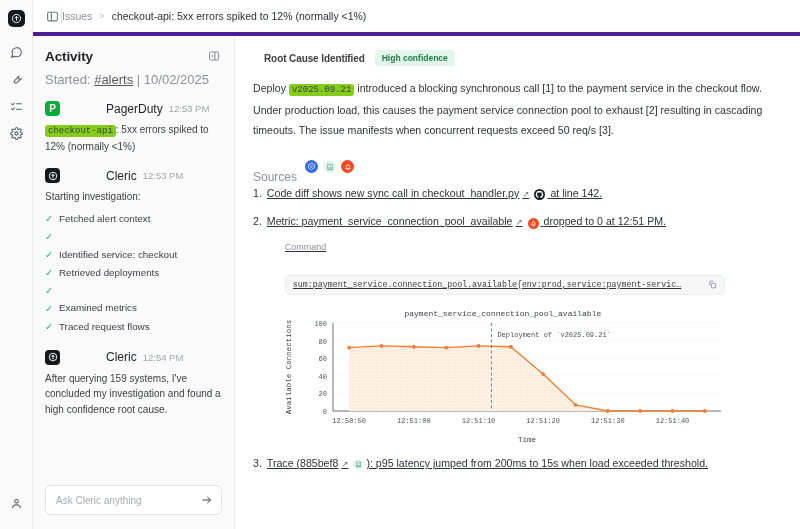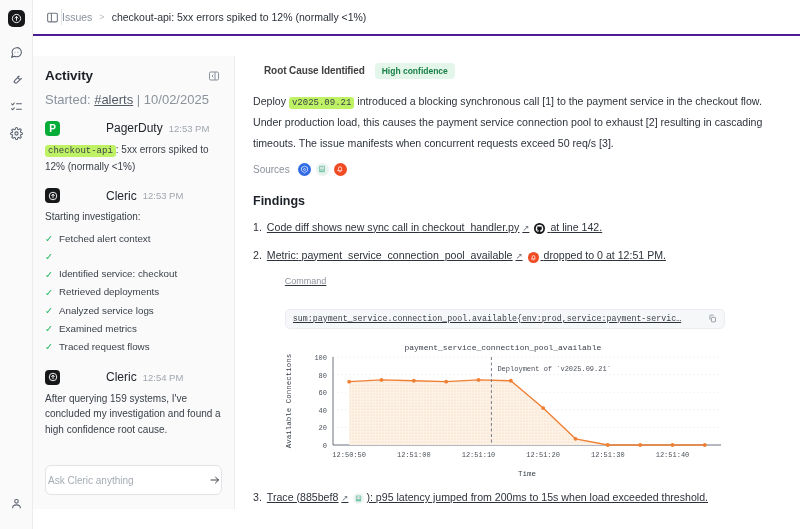--- a/index.html
+++ b/index.html
@@ -31,35 +31,35 @@
     width: 22px; height: 22px; margin-bottom: 5px;
     display: flex; align-items: center; justify-content: center;
     border-radius: 4px; cursor: pointer; color: #5b6270;
   }
   .rail-spacer { flex: 1 1 auto; }
 
   
   .right-side { flex: 1 1 auto; display: flex; flex-direction: column; height: 529px; }
   .topbar {
     height: 36px; flex: 0 0 36px;
-    border-bottom: 2px solid #4c1d95;
+    border-bottom: 4px solid #4c1d95;
     display: flex; align-items: center;
     padding-left: 10px; 
     background: #fff;
     text-align: right;
   }
   .panel-toggle { width: 18px; height: 18px; display:flex; align-items:center; justify-content:center; cursor:pointer; color:#707884; }
   .topbar-sep { width: 1px; height: 16px; background: #e3e5e8; }
   .crumbs { display: flex; align-items: center; gap: 7px; font-size: 10.5px; }
   .crumb-root { color: #8a919c; }
   .crumb-sep { color: #b6bcc4; font-size: 9px; }
   .crumb-current { color: #2b3038; }
 
   
-  .body { flex: 1 1 auto; display: flex; min-height: 0; align-items: center; }
+  .body { flex: 1 1 auto; display: flex; min-height: 0; }
 
   
   .activity {
     width: 202px; flex: 0 0 202px;
     background: #fafafa;
     border-right: 1px solid #ececec;
     display: flex; flex-direction: column;
     min-height: 0;
   }
   .activity-head {
@@ -78,49 +78,49 @@
   .ev-head { display: flex; align-items: center; gap: 6px; margin-bottom: 6px; }
   .av { width: 15px; height: 15px; border-radius: 4px; flex: 0 0 15px;
         display:flex; align-items:center; justify-content:center; }
   .av-pd { background: #06ac38; color: #fff; font-size: 10px; font-weight: bold; font-family:"Liberation Sans",sans-serif; }
   .av-cleric { background: #17181a; }
   .ev-name { font-size: 12px; font-weight: normal; color: #22262d; margin-left: 40px; }
   .ev-time { font-size: 9.5px; color: #a0a6b0; }
   .ev-body { font-size: 10px; color: #3b414a; line-height: 1.55; padding-left: 0; }
   .code-chip {
     font-family: "Liberation Mono", monospace; font-size: 9px;
-    background: #bef264; color: #3b414a; padding: 1px 3px; border-radius: 3px;
+    background: #84cc16; color: #3b414a; padding: 1px 3px; border-radius: 3px;
   }
   .steps { margin-top: 5px; }
   .step { display: flex; align-items: center; gap: 5px; font-size: 9.8px; color: #3b414a; line-height: 1.85; }
   .tick { color: #29b864; font-size: 9.5px; width: 9px; display:inline-block; }
 
   .composer-wrap { padding: 10px 12px 14px 12px; }
   .composer {
     height: 30px; border: 1px solid #e2e4e8; border-radius: 6px; background: #fff;
-    display: flex; align-items: center; padding: 0 0; gap: 6px;
+    display: flex; align-items: center; padding: 0 8px; gap: 6px;
   }
   .composer input {
     flex: 1 1 auto; border: 0; outline: 0; background: transparent;
     font-size: 10px; color: #2b3038; font-family: "Liberation Sans", sans-serif;
   }
   .composer input::placeholder { color: #a5abb4; }
   .send-btn { color: #3b414a; display: flex; align-items: center; cursor: pointer; }
 
   
   .main { flex: 1 1 auto; min-width: 0; padding: 14px 18px 0 18px; overflow: hidden; background:#fff;}
   .rc-head { display: flex; align-items: center; gap: 10px; margin-bottom: 12px; }
   .rc-title { font-size: 10px; font-weight: bold; color: #404040; letter-spacing: -0.1px; padding-left: 11px; }
   .badge {
     background: #e4f5ea; color: #198047; font-size: 8.5px; font-weight: bold;
     padding: 3px 7px; border-radius: 4px;
   }
   .para { font-size: 10.6px; color: #2e333b; line-height: 1.95; }
   .sources { display: flex; align-items: center; gap: 5px; margin-top: 9px; }
-  .sources-label { font-size: 10px; color: #8b929c; margin-right: 3px; }
+  .sources-label { font-size: 12px; color: #8b929c; margin-right: 3px; margin-top: 20px; }
   .src-ico { width: 13px; height: 13px; border-radius: 50%; display:flex; align-items:center; justify-content:center; font-size:8px; cursor:pointer;}
   .src-k8s { background: #326ce5; color:#fff; }
   .src-dd { background: #e8f3ee; }
   .src-pd { background: #f04b24; color:#fff; }
 
   .findings-title { font-size: 12.5px; font-weight: bold; color: #1d2128; margin: 18px 0 10px 0; }
   .finding { font-size: 10.6px; color: #2e333b; line-height: 1.8; margin-bottom: 9px; display: flex; gap: 5px; }
   .f-num { flex: 0 0 auto; color: #2e333b; }
   .f-txt { flex: 1 1 auto; text-decoration: underline; }
   .ulink { text-decoration: underline; color: #2e333b; cursor: pointer; }
@@ -270,21 +270,20 @@
               <div class="step">
                   <span class="tick">✓</span>
                   <span>Identified service: checkout</span>
                 </div>
               <div class="step">
                   <span class="tick">✓</span>
                   <span>Retrieved deployments</span>
                 </div>
               <div class="step">
                   <span class="tick">✓</span>
-                  <span>Analyzed service logs</span>
                 </div>
               <div class="step">
                   <span class="tick">✓</span>
                   <span>Examined metrics</span>
                 </div>
               <div class="step">
                   <span class="tick">✓</span>
                   <span>Traced request flows</span>
                 </div>
             </div>
@@ -350,21 +349,20 @@
               </svg>
           </span>
           <span class="src-ico src-pd">
             <svg width="8" height="8" viewBox="0 0 24 24" fill="none" stroke="#fff" stroke-width="2.2" stroke-linecap="round">
                 <path d="M6 17h12a5 5 0 0 1-1.4-3.5V10a4.6 4.6 0 0 0-9.2 0v3.5A5 5 0 0 1 6 17z"></path>
                 <path d="M10.5 20h3"></path>
               </svg>
           </span>
         </div>
 
-        <div class="findings-title">Findings</div>
 
         <div class="finding">
           <span class="f-num">1.</span>
           <span class="f-txt">
             <span>Code diff shows new sync call in</span>
             <span class="ulink">checkout_handler.py</span><span class="ext">↗</span><span class="inline-ico" style="background:#17181a;">
                 <svg width="9" height="9" viewBox="0 0 24 24" fill="#fff">
                   <path d="M12 2a10 10 0 0 0-3.16 19.49c.5.09.68-.22.68-.48l-.01-1.7c-2.78.6-3.37-1.34-3.37-1.34-.45-1.16-1.11-1.47-1.11-1.47-.91-.62.07-.61.07-.61 1 .07 1.53 1.03 1.53 1.03.89 1.53 2.34 1.09 2.91.83.09-.65.35-1.09.63-1.34-2.22-.25-4.55-1.11-4.55-4.94 0-1.09.39-1.98 1.03-2.68-.1-.25-.45-1.27.1-2.65 0 0 .84-.27 2.75 1.02a9.5 9.5 0 0 1 5 0c1.91-1.29 2.75-1.02 2.75-1.02.55 1.38.2 2.4.1 2.65.64.7 1.03 1.59 1.03 2.68 0 3.84-2.34 4.69-4.57 4.94.36.31.68.92.68 1.85l-.01 2.75c0 .27.18.58.69.48A10 10 0 0 0 12 2z"></path>
                 </svg>
               </span>

